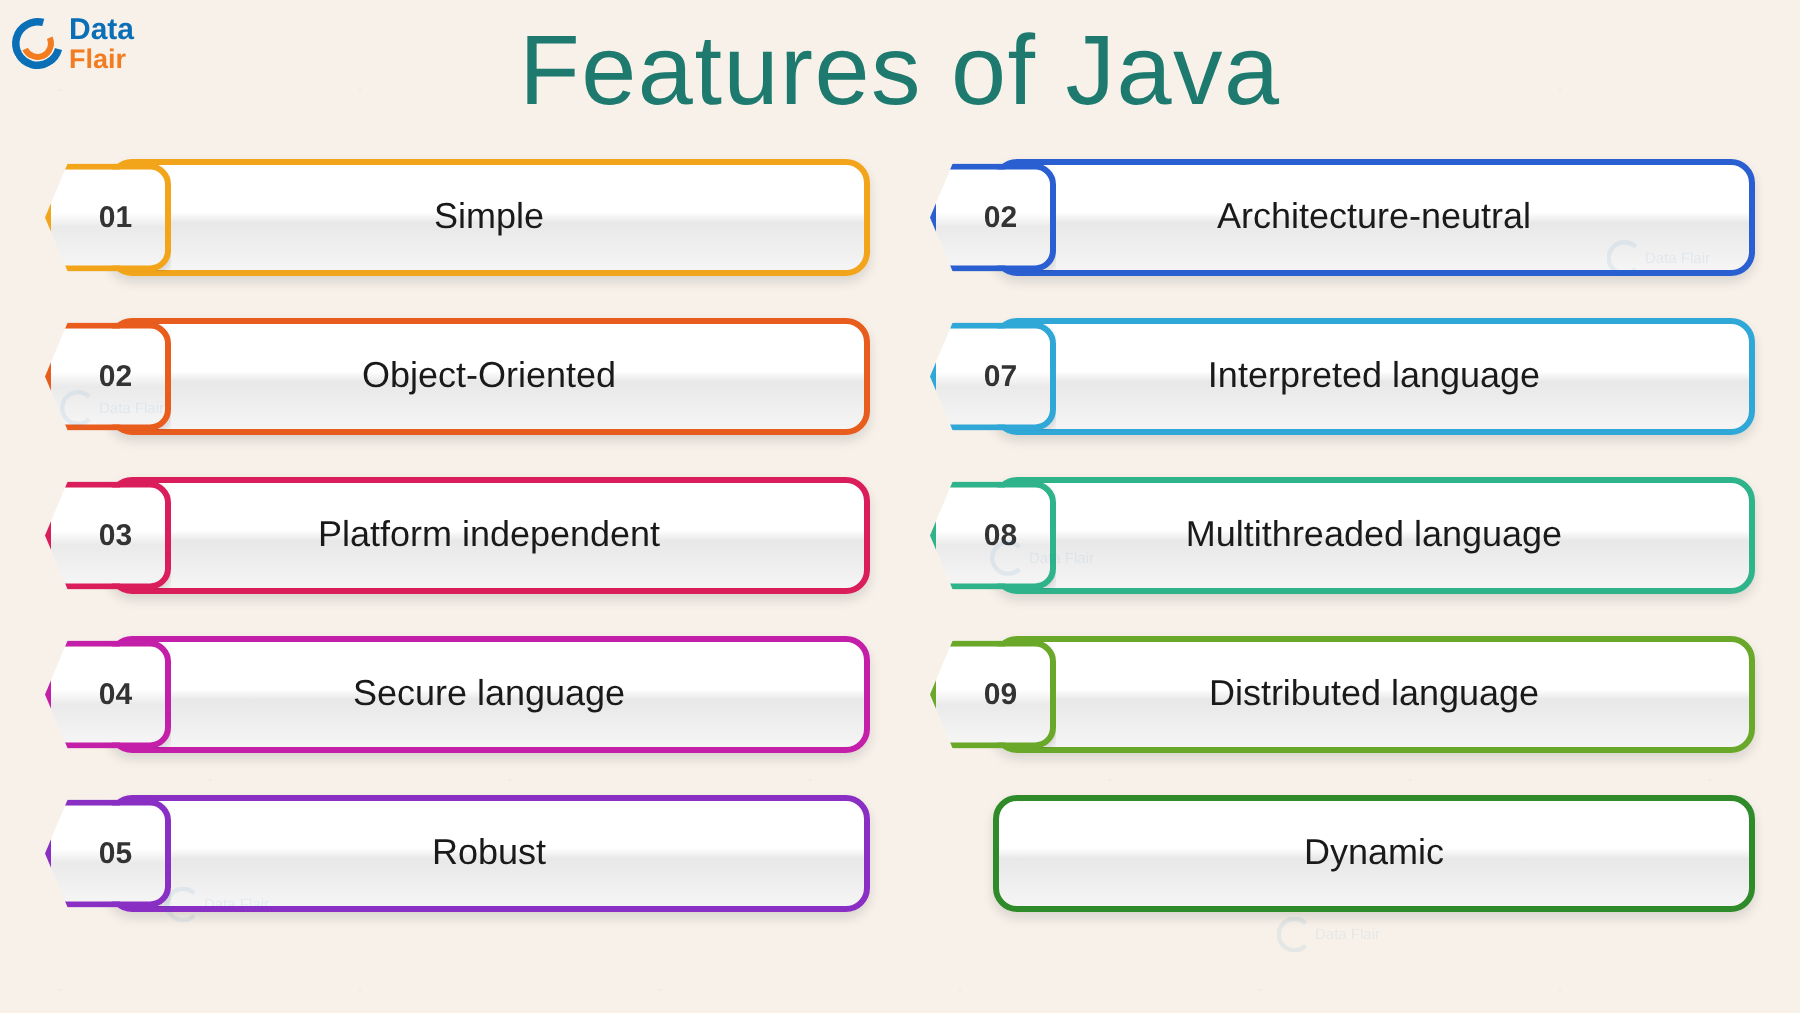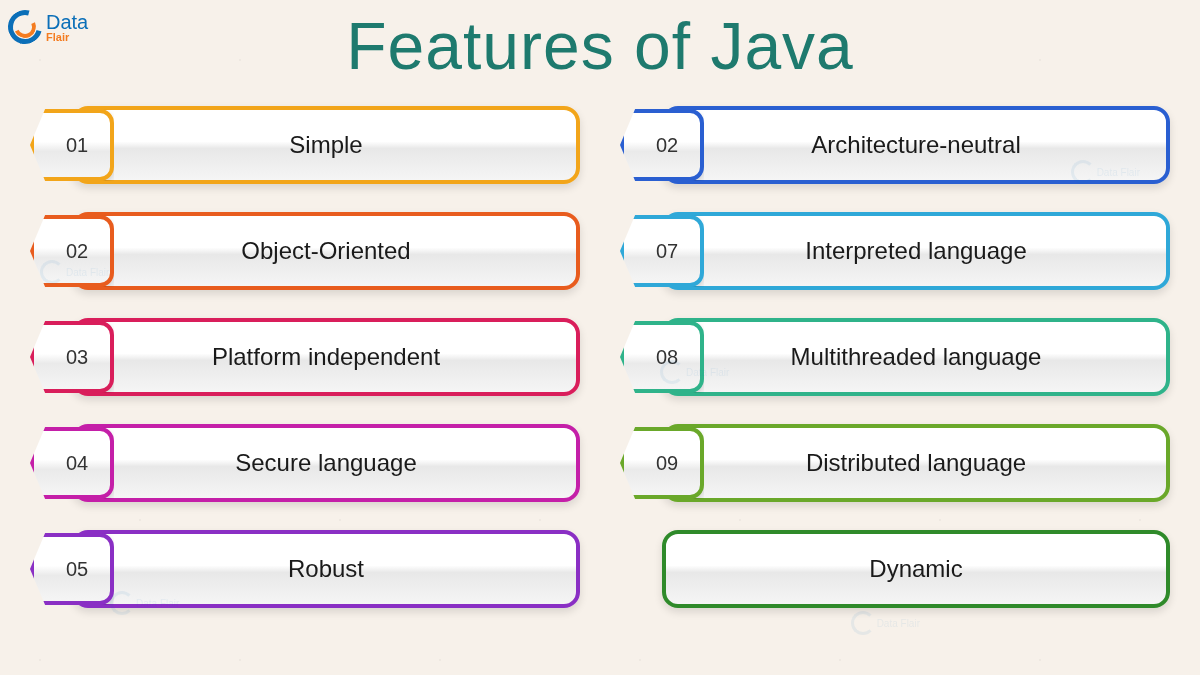--- a/index.html
+++ b/index.html
@@ -49,22 +49,22 @@
     border-left-color: transparent;
     border-top-color: transparent;
     border-radius: 50%;
     transform: rotate(20deg);
   }
   .logo-text {
     display: flex;
     flex-direction: column;
     line-height: 1;
   }
-  .logo-text .t1 { font-size: 20px; font-weight: 400; color: #0b6fb8; }
-  .logo-text .t2 { font-size: 11px; font-weight: 700; color: #f47c20; }
+  .logo-text .t1 { font-size: 20px; font-weight: 700; color: #0b6fb8; }
+  .logo-text .t2 { font-size: 18px; font-weight: 700; color: #f47c20; }
   .title {
     text-align: center;
     font-size: 66px;
     font-weight: 400;
     color: #1e7a6e;
     padding-top: 8px;
     letter-spacing: 1px;
   }
   .columns {
     display: flex;
@@ -107,21 +107,21 @@
     top: 50%;
     transform: translateY(-50%);
     width: 84px;
     height: 72px;
     border: 4px solid;
     background: linear-gradient(to bottom, #ffffff 0%, #ffffff 45%, #eaeaea 60%, #f5f5f5 100%);
     display: flex;
     align-items: center;
     justify-content: center;
     font-size: 20px;
-    font-weight: 400;
+    font-weight: 700;
     color: #333;
     box-shadow: 0 3px 6px rgba(0,0,0,0.15);
     clip-path: polygon(0% 50%, 18% 0%, 100% 0%, 100% 100%, 18% 100%);
     border-radius: 0 14px 14px 0;
     padding-left: 10px;
   }
   .watermark {
     position: absolute;
     opacity: 0.07;
     font-size: 10px;

